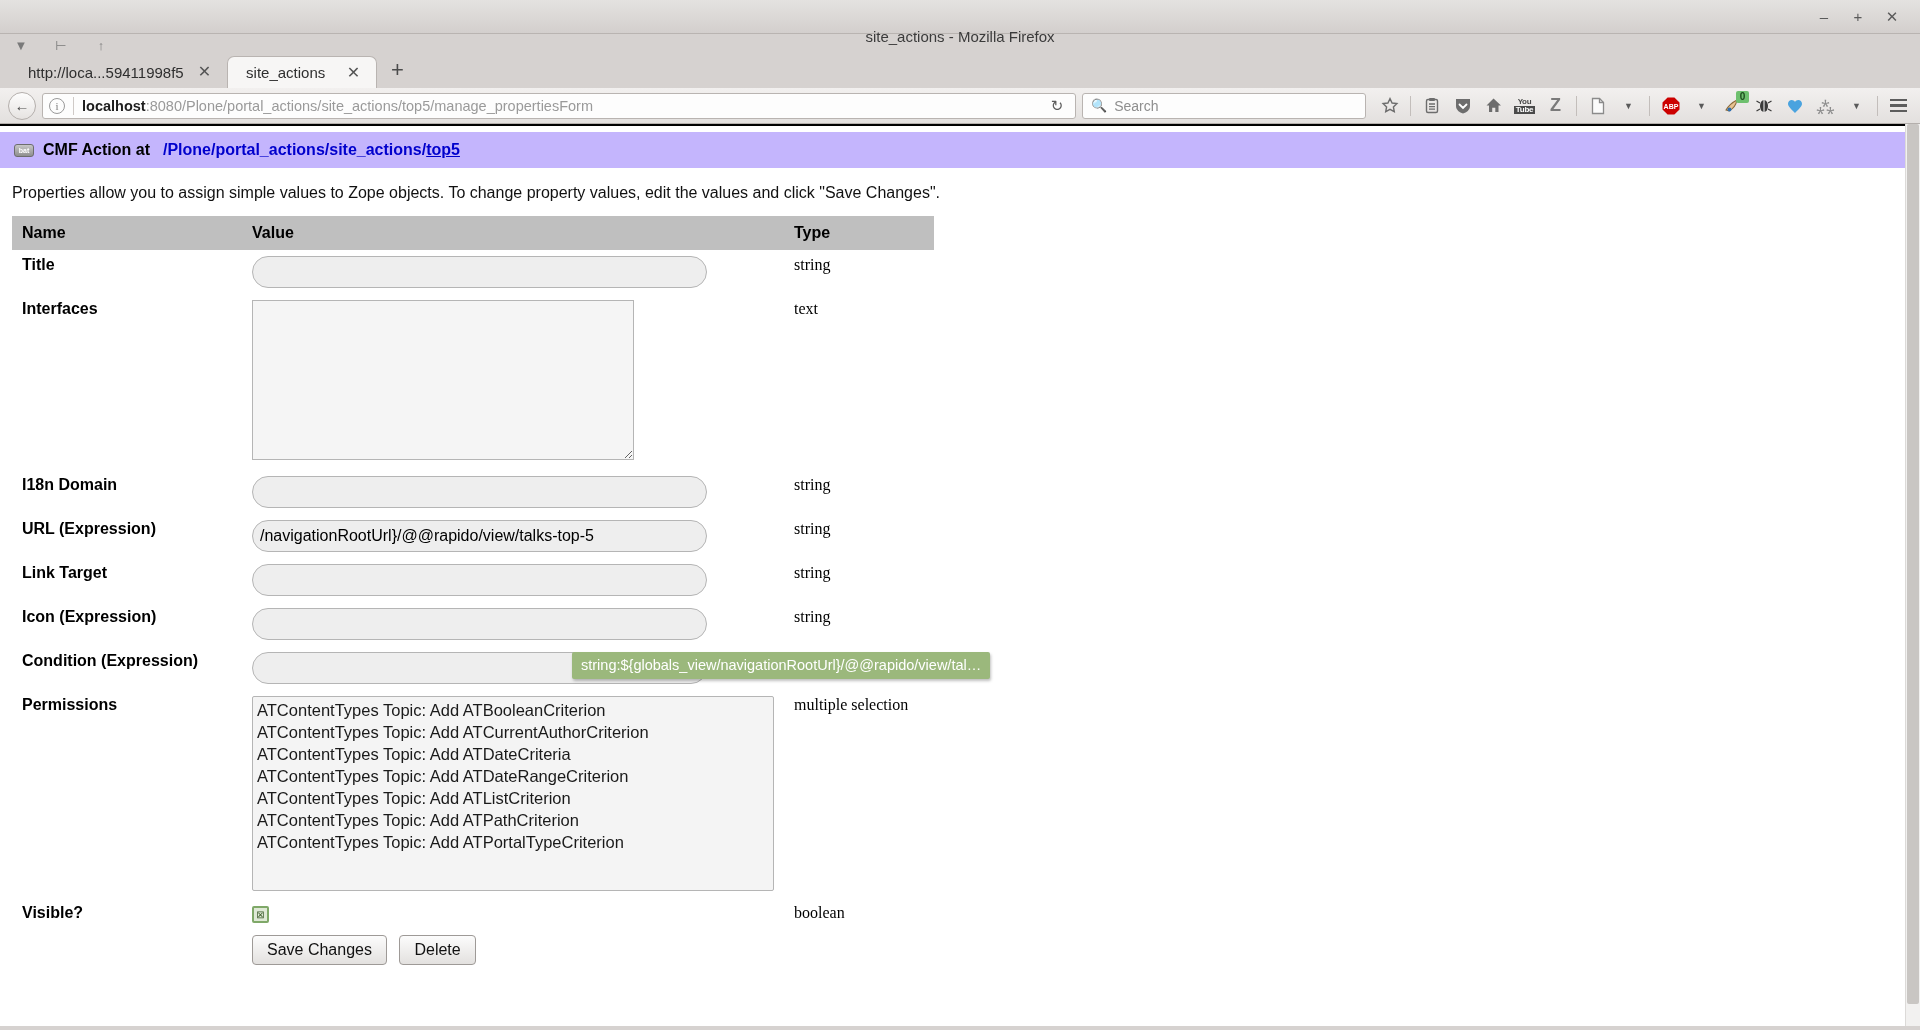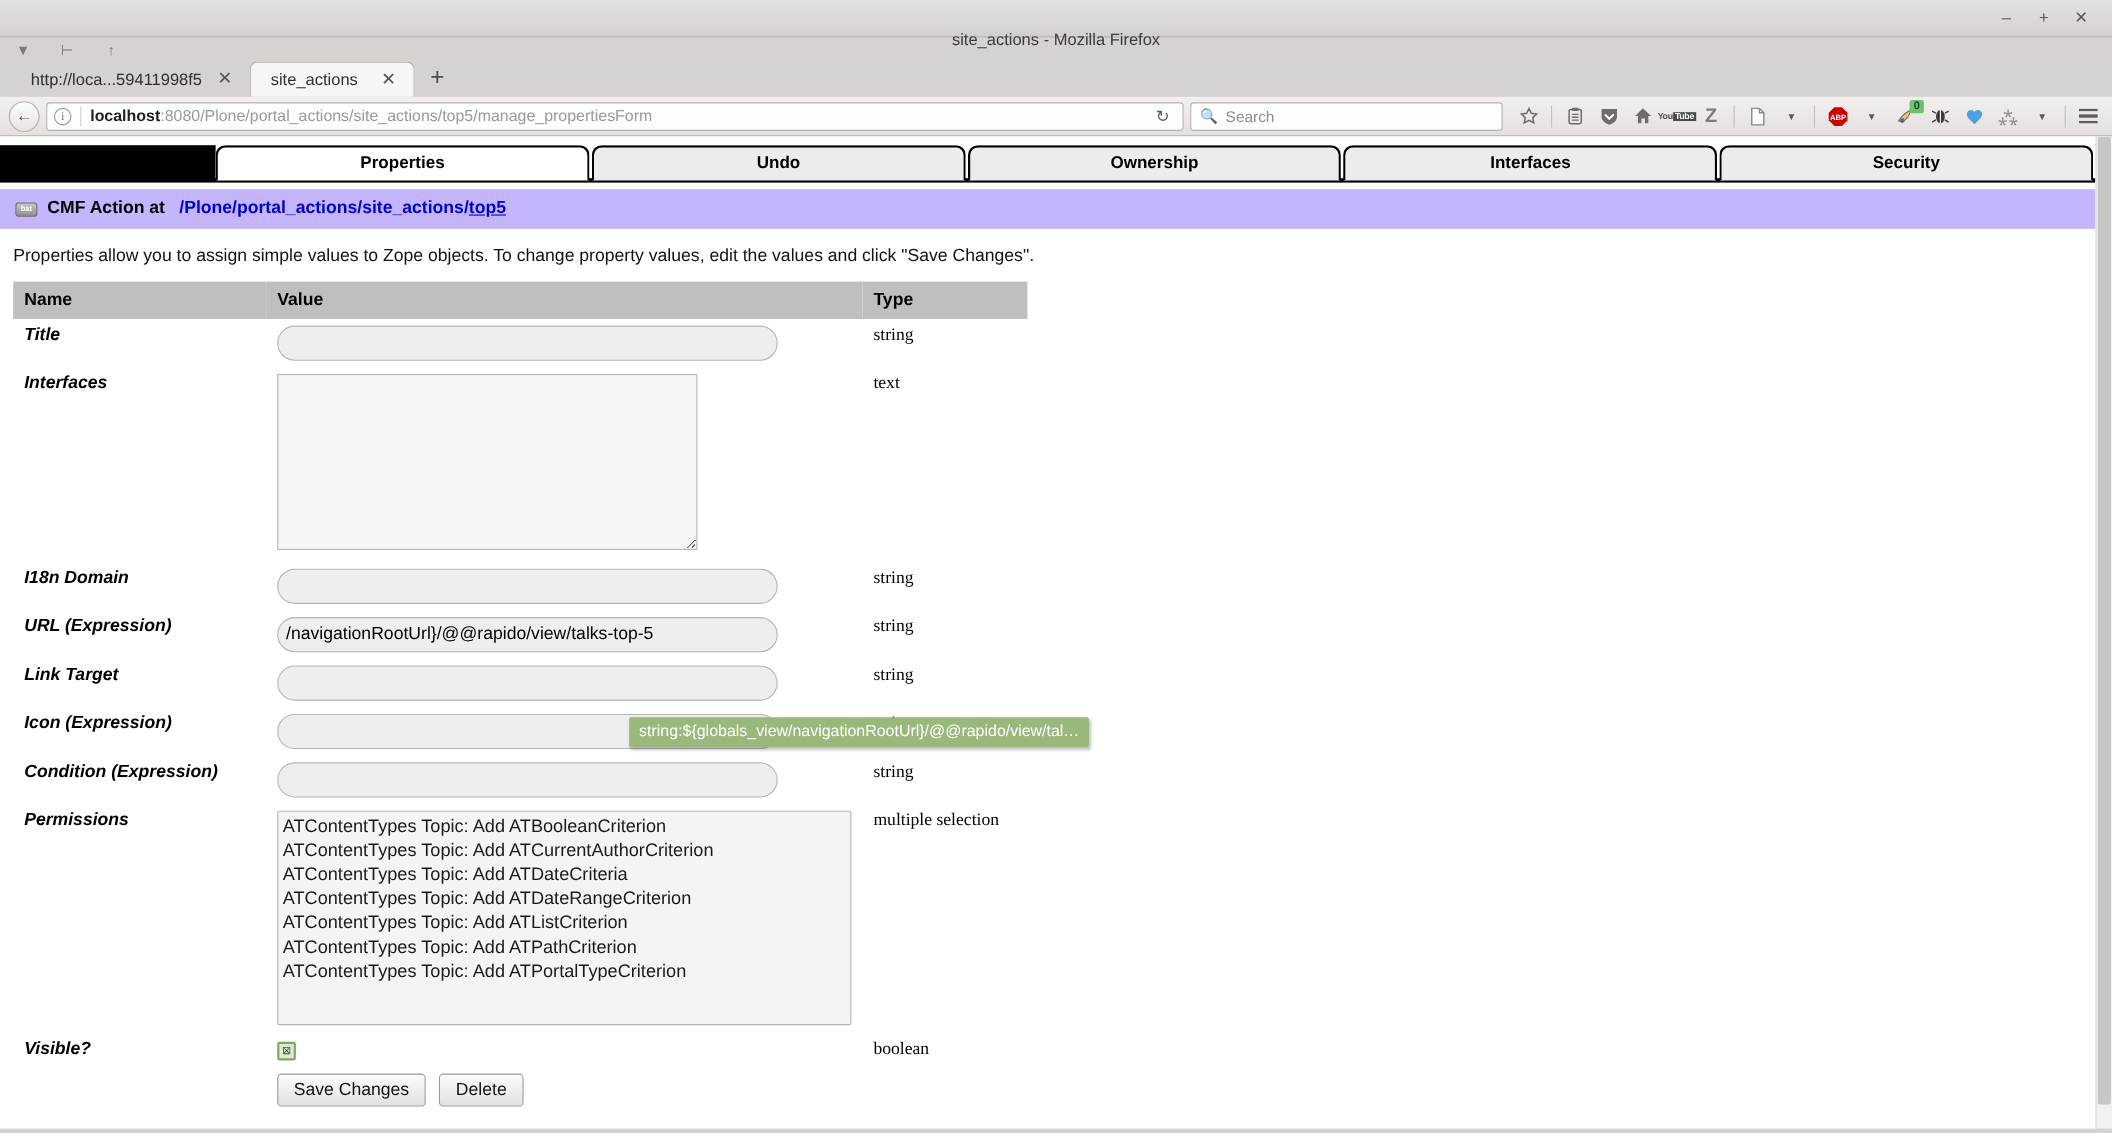--- a/index.html
+++ b/index.html
@@ -357,21 +357,21 @@
   }
   th.col-name { width: 230px; }
   th.col-value { width: 530px; }
   th.col-type { width: 150px; }
   table.props td {
     vertical-align: top;
     padding: 6px 10px 6px 10px;
     font-size: 16px;
     color: #000;
   }
-  td.name { font-weight: bold; white-space: nowrap; font-style: italic; }
+  td.name { font-weight: bold; white-space: nowrap; }
   td.type { font-weight: normal; padding-left: 14px; white-space: nowrap; font-family: Liberation Serif, serif; }
 
   input.ztext {
     width: 455px;
     height: 32px;
     background: #eeeeee;
     border: 1px solid #b5b5b5;
     border-radius: 16px;
     font-size: 16px;
     font-family: "Liberation Sans", sans-serif;
@@ -521,21 +521,21 @@
             <path d="M3 3h14v7c0 4-3.5 6.5-7 7.5C6.5 16.5 3 14 3 10z" fill="#6d6d6d"></path>
             <path d="M6.5 8.5L10 12l3.5-3.5" fill="none" stroke="#ffffff" stroke-width="1.8" stroke-linecap="round"></path>
           </svg>
       </div>
       <div class="tb">
         <svg width="19" height="19" viewBox="0 0 19 19" aria-hidden="true">
             <path d="M9.5 2.5L17 9.5h-2.5V16h-3.2v-4.2H8.2V16H5V9.5H2.5z" fill="#6d6d6d"></path>
           </svg>
       </div>
       <div class="tb">
-        <div style="display:flex;flex-direction:row;align-items:center;line-height:1;">
+        <div style="display:flex;flex-direction:column;align-items:center;line-height:1;">
           <span style="font-size:8px;font-weight:bold;color:#4a4a4a;letter-spacing:-0.3px;">You</span>
           <span style="font-size:8px;font-weight:bold;color:#ffffff;background:#4a4a4a;padding:0 2px;letter-spacing:-0.3px;">Tube</span>
         </div>
       </div>
       <div class="tb" style="font-weight:bold;font-size:18px;color:#7a7a7a;">Z</div>
       <div class="tb-sep"></div>
       <div class="tb">
         <svg width="16" height="18" viewBox="0 0 16 18" aria-hidden="true">
             <path d="M2.5 1.5h7l4 4v11h-11z" fill="#fbfbfb" stroke="#8b8b8b" stroke-width="1.3"></path>
             <path d="M9.5 1.5v4h4" fill="none" stroke="#8b8b8b" stroke-width="1.3"></path>
@@ -578,38 +578,20 @@
             <span></span>
             <span></span>
           </span>
       </div>
     </div>
   </div>
 
   <div class="content">
     <div class="page">
 
-      <div class="ztabs">
-        <div class="ztab-spacer"></div>
-        <div class="ztab active">
-            <span>Properties</span>
-          </div>
-        <div class="ztab">
-            <span>Undo</span>
-          </div>
-        <div class="ztab">
-            <span>Ownership</span>
-          </div>
-        <div class="ztab">
-            <span>Interfaces</span>
-          </div>
-        <div class="ztab">
-            <span>Security</span>
-          </div>
-      </div>
       <div class="ztab-underline"></div>
 
       <div class="crumbbar">
         <span class="obj-icon">bat</span>
         <span class="crumb-label">CMF Action at</span>
         <span class="crumb-path">
           <span class="sep">/</span><a href="#">Plone</a><span class="sep">/</span><a href="#">portal_actions</a><span class="sep">/</span><a href="#">site_actions</a><span class="sep">/</span><a href="#" class="current">top5</a>
         </span>
       </div>
 

